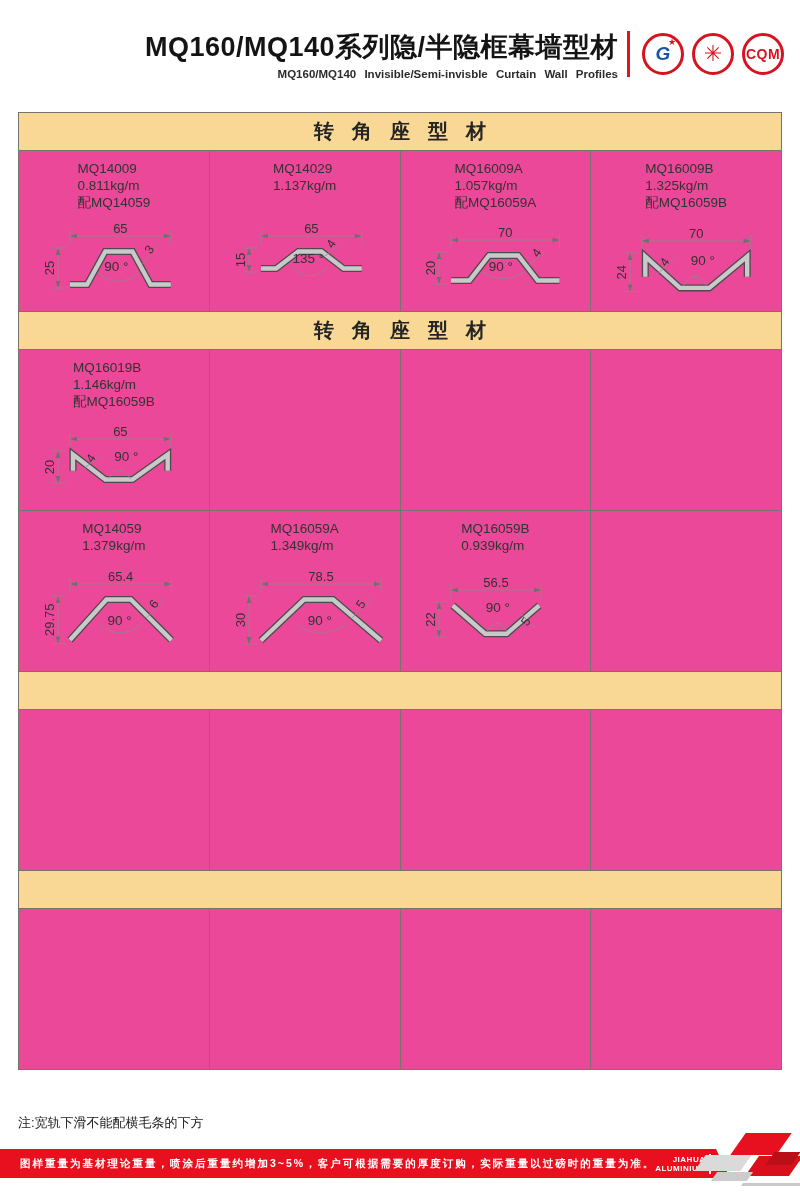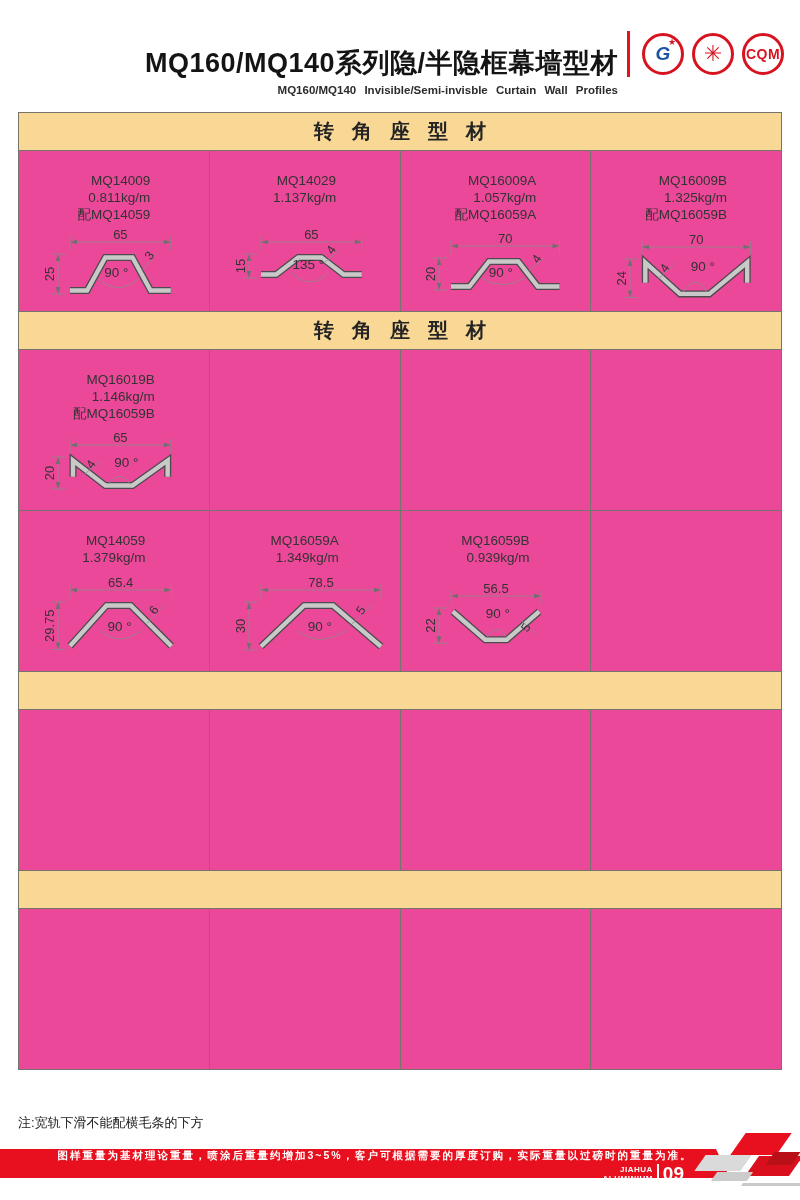--- a/index.html
+++ b/index.html
@@ -1,20 +1,20 @@
 <!DOCTYPE html>
 <html><head>
 <meta charset="utf-8">
 <style>
   html,body{margin:0;padding:0;}
   body{width:800px;height:1200px;position:relative;background:#ffffff;
        font-family:"Liberation Sans", sans-serif;overflow:hidden;}
 
   
-  .title-block{position:absolute;top:45px;right:182px;text-align:right;margin-left:32px;}
+  .title-block{position:absolute;top:29px;right:182px;text-align:right;margin-left:32px;}
   .page-title{font-size:27px;font-weight:bold;color:#141414;letter-spacing:.5px;white-space:nowrap;}
   .page-subtitle{font-size:11.5px;font-weight:bold;color:#2b2b2b;margin-top:3px;word-spacing:5px;white-space:nowrap;}
   .red-divider{position:absolute;left:627px;top:31px;width:3px;height:46px;background:#E8101E;}
   .logo-row{position:absolute;left:642px;top:33px;display:flex;gap:8px;}
   .logo-circle{width:42px;height:42px;border-radius:50%;border:3px solid #D7131F;
                box-sizing:border-box;display:flex;align-items:center;justify-content:center;
                position:relative;background:#fff;}
   .logo-g{color:#1B52A5;font-size:19px;font-weight:bold;font-style:italic;}
   .logo-star{position:absolute;top:1px;right:5px;color:#D7131F;font-size:9px;}
   .logo-gear{color:#D7131F;font-size:22px;line-height:1;}
@@ -25,30 +25,30 @@
                  border:1.5px solid #75756C;background:#ec4899;}
   .section-header{height:38px;background:#F9D795;border-bottom:1px solid #75756C;
                   display:flex;align-items:center;justify-content:center;
                   font-size:20px;font-weight:bold;color:#242424;
                   letter-spacing:18px;padding-left:18px;box-sizing:border-box;}
   .profile-row{display:flex;height:160px;border-bottom:1px solid #75756C;}
   .profile-row:last-child{border-bottom:none;}
   .profile-cell{flex:1 1 0;border-right:1px solid #75756C;box-sizing:border-box;
                 display:flex;flex-direction:column;align-items:center;min-width:0;}
   .profile-cell:last-child{border-right:none;gap:8px;}
-  .cell-title{margin-top:21px;text-align:right;font-size:13.5px;color:#333;line-height:17px;}
+  .cell-title{margin-top:9px;text-align:left;font-size:13.5px;color:#333;line-height:17px;}
   svg.drawing{margin:auto;overflow:visible;display:block;}
 
   
   .note{position:absolute;left:18px;top:1114px;font-size:13px;color:#222;}
 
   
   .footer-bar{position:absolute;left:0;top:1149px;width:730px;height:29px;background:#E8101E;
               display:flex;align-items:center;box-sizing:border-box;
-              clip-path:polygon(0 0,716px 0,730px 100%,0 100%);flex-direction:column;}
+              clip-path:polygon(0 0,716px 0,730px 100%,0 100%);}
   .footer-text{color:#fff;font-size:10.5px;font-weight:bold;letter-spacing:2px;
                padding-left:20px;white-space:nowrap;}
   .footer-brand{display:flex;align-items:center;margin-left:auto;padding-right:46px;color:#fff;}
   .brand-lines{text-align:right;font-size:8px;font-weight:bold;line-height:9px;letter-spacing:.5px;}
   .brand-sep{width:2px;height:20px;background:#fff;margin:0 4px;}
   .brand-page{font-size:19px;font-weight:bold;}
   .pgram{position:absolute;transform:skewX(-35deg);}
   .pg-red1{left:738px;top:1133px;width:46px;height:22px;background:#E8101E;}
   .pg-gray1{left:700px;top:1155px;width:46px;height:16px;background:#DADADA;}
   .pg-red2{left:752px;top:1156px;width:44px;height:20px;background:#D90F1D;}

